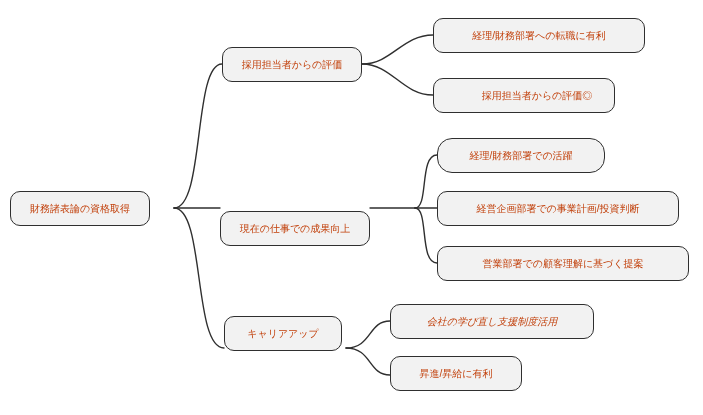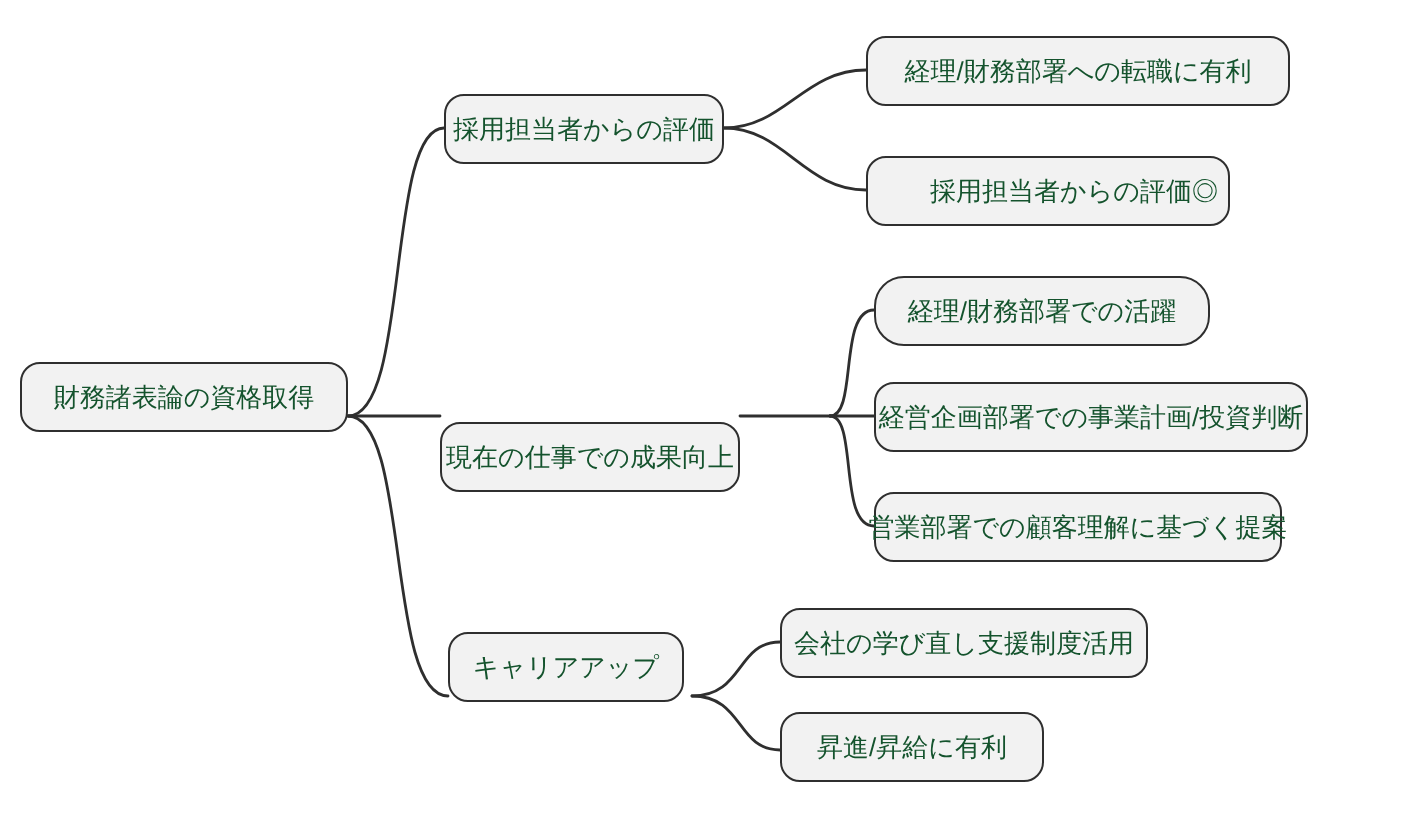--- a/index.html
+++ b/index.html
@@ -25,23 +25,23 @@
   .node {
     position: absolute;
     height: 35px;
     box-sizing: border-box;
     display: flex;
     align-items: center;
     justify-content: center;
     background: #f2f2f2;
     border: 1.6px solid #2f2f2f;
     border-radius: 10px;
-    font-size: 13px;
+    font-size: 10px;
     line-height: 1;
-    color: #14532d;
+    color: #c2410c;
     white-space: nowrap;
     padding: 0 6px;
   }
 </style>
 </head>
 <body>
 
 <div class="canvas">
 
   <svg class="links" viewBox="0 0 703 415" aria-hidden="true">
@@ -54,35 +54,35 @@
 
     <path d="M370,208 L415,208"></path>
     <path d="M415,208 C429,208 419,155 437,155"></path>
     <path d="M415,208 L437,208"></path>
     <path d="M415,208 C429,208 419,263 437,263"></path>
 
     <path d="M346,348 C372,348 368,321 390,321"></path>
     <path d="M346,348 C372,348 368,375 390,375"></path>
   </svg>
 
-  <div class="node" style="left:10px;  top:181px; width:164px;">財務諸表論の資格取得</div>
+  <div class="node" style="left:10px;  top:191px; width:140px;">財務諸表論の資格取得</div>
 
   <div class="node" style="left:222px; top:47px;  width:140px;">採用担当者からの評価</div>
 
   <div class="node" style="left:220px; top:191px; width:150px;margin-top:20px;">現在の仕事での成果向上</div>
 
   <div class="node" style="left:224px; top:316px; width:118px;">キャリアアップ</div>
 
   <div class="node" style="left:433px; top:18px;  width:212px;">経理/財務部署への転職に有利</div>
 
   <div class="node" style="left:433px; top:78px;  width:182px;padding-left:32px;">採用担当者からの評価◎</div>
 
   <div class="node" style="left:437px; top:138px; width:168px;border-radius:15px;">経理/財務部署での活躍</div>
 
-  <div class="node" style="left:437px; top:191px; width:217px;">経営企画部署での事業計画/投資判断</div>
+  <div class="node" style="left:437px; top:191px; width:242px;">経営企画部署での事業計画/投資判断</div>
 
-  <div class="node" style="left:437px; top:246px; width:204px;text-align:center;">営業部署での顧客理解に基づく提案</div>
+  <div class="node" style="left:437px; top:246px; width:252px;text-align:center;">営業部署での顧客理解に基づく提案</div>
 
-  <div class="node" style="left:390px; top:304px; width:184px;">会社の学び直し支援制度活用</div>
+  <div class="node" style="left:390px; top:304px; width:204px;font-style:italic;">会社の学び直し支援制度活用</div>
 
   <div class="node" style="left:390px; top:356px; width:132px;">昇進/昇給に有利</div>
 
 </div>
 
 </body></html>

